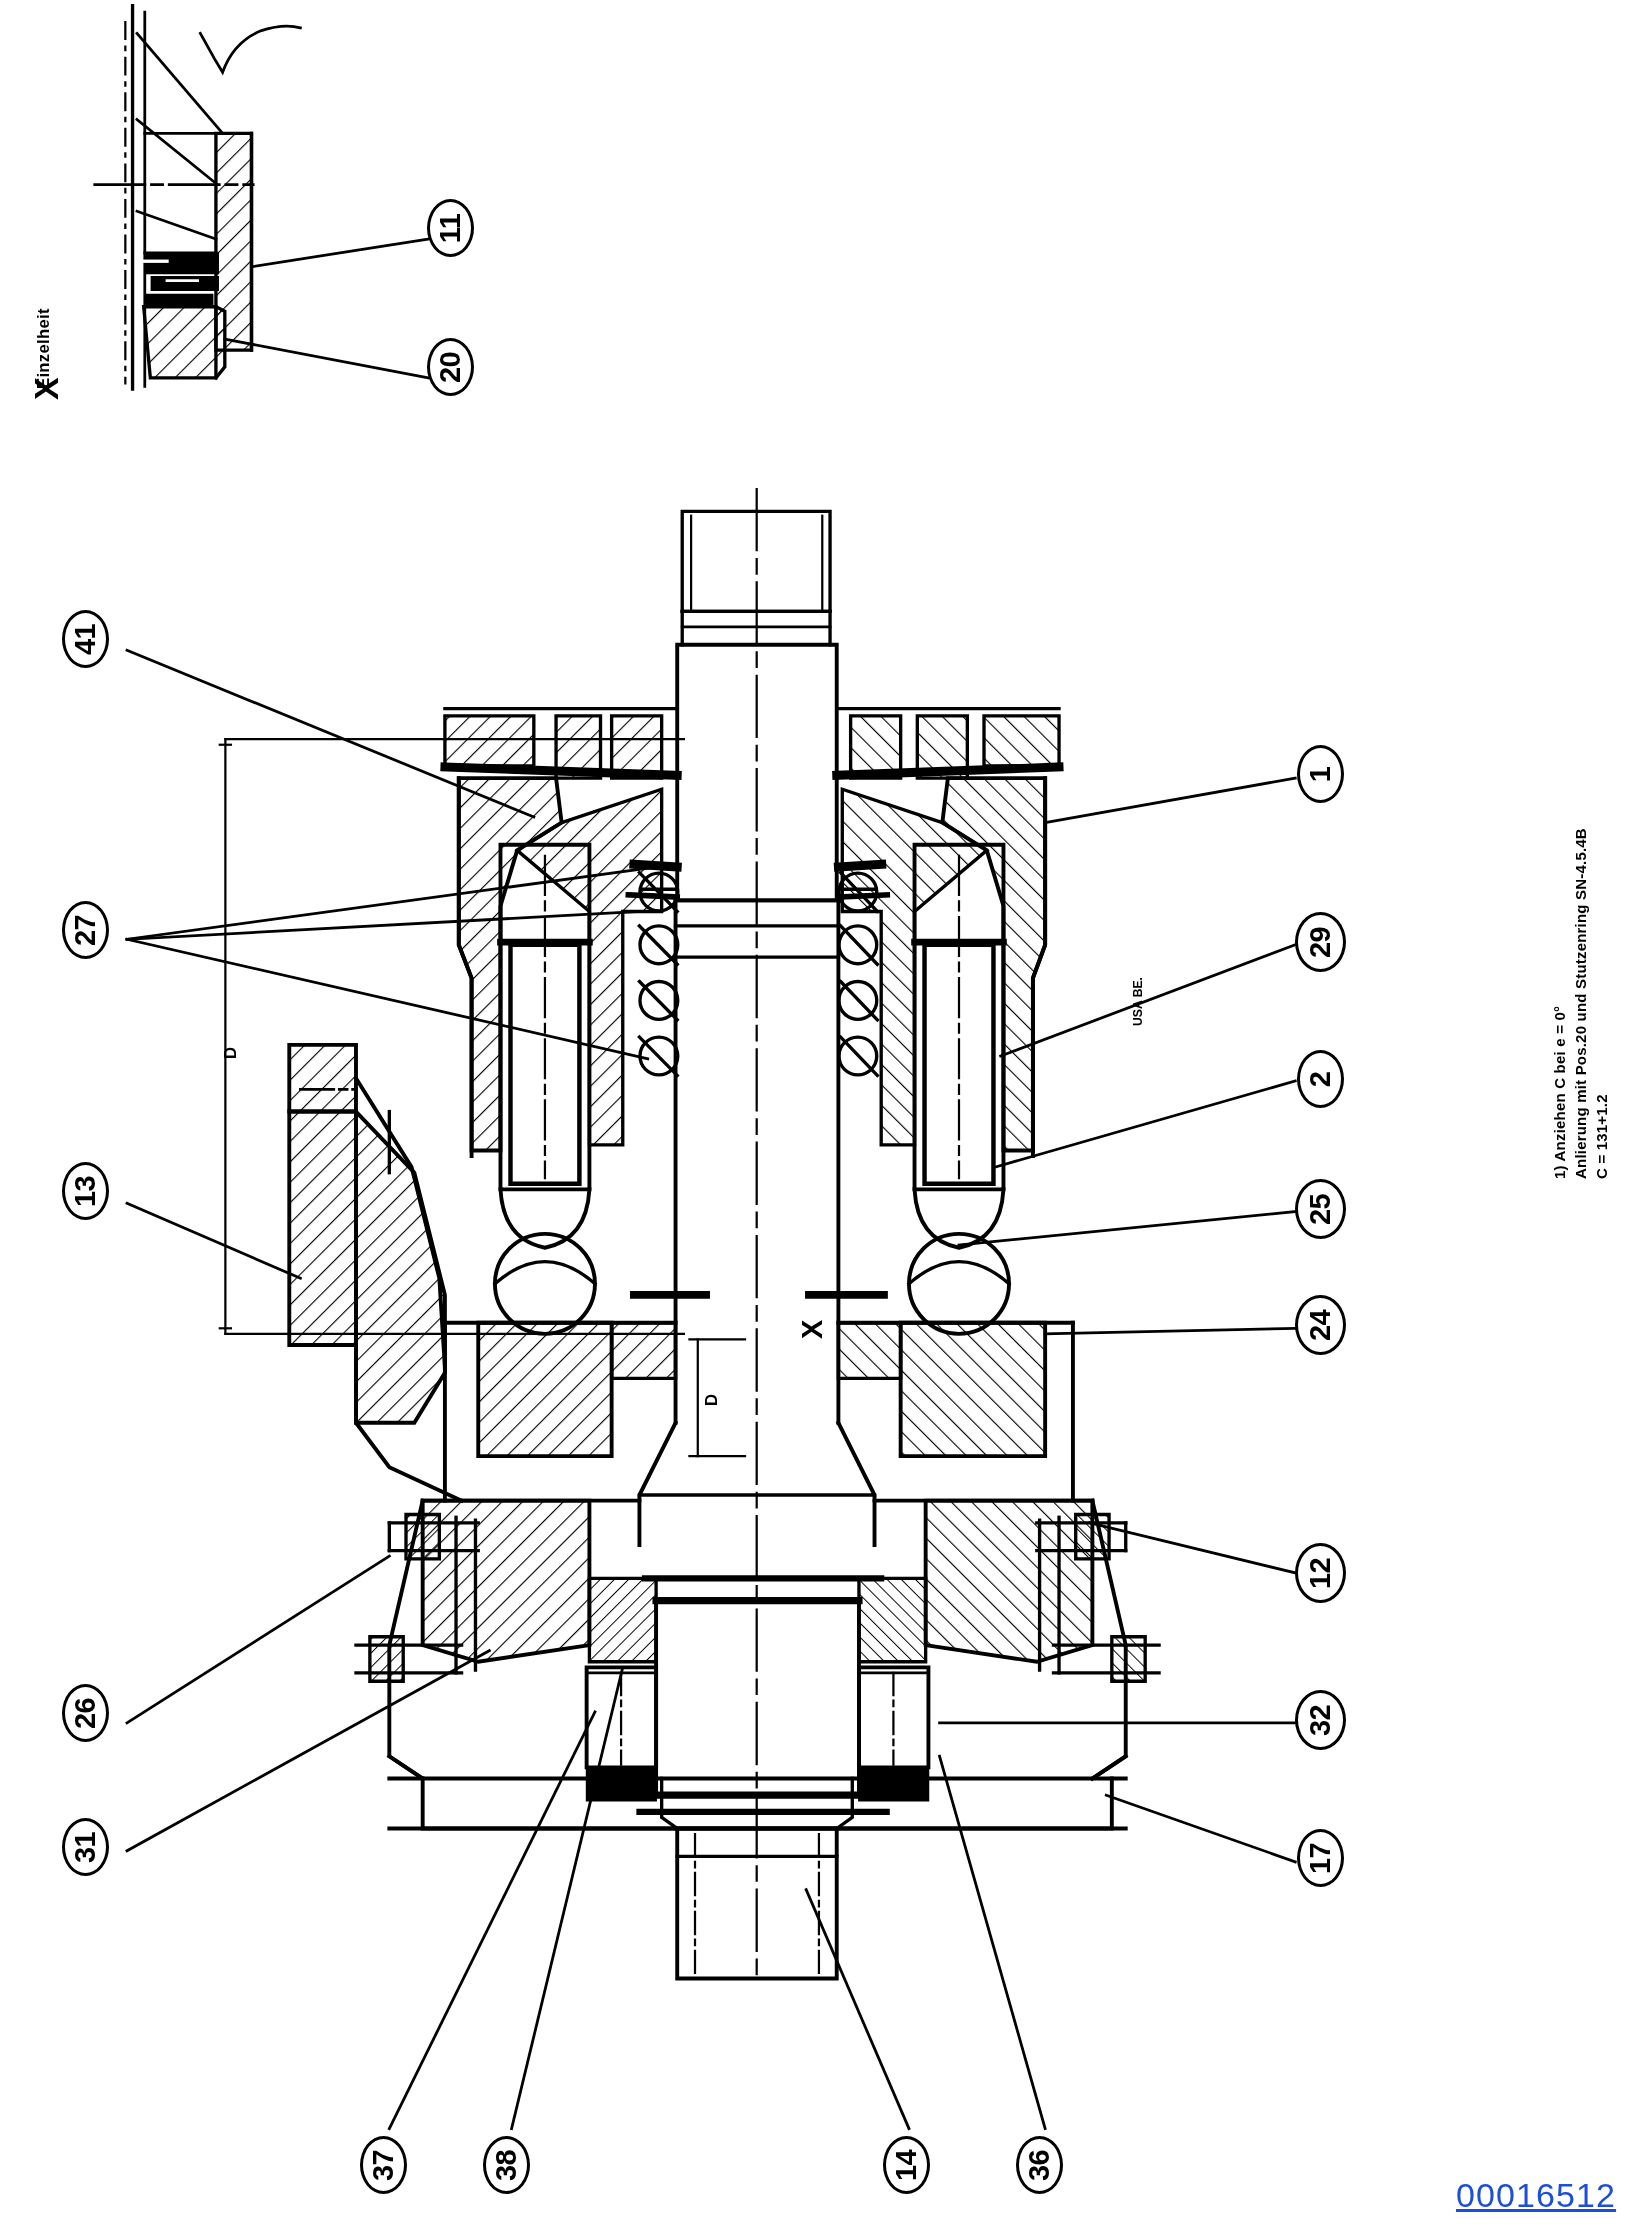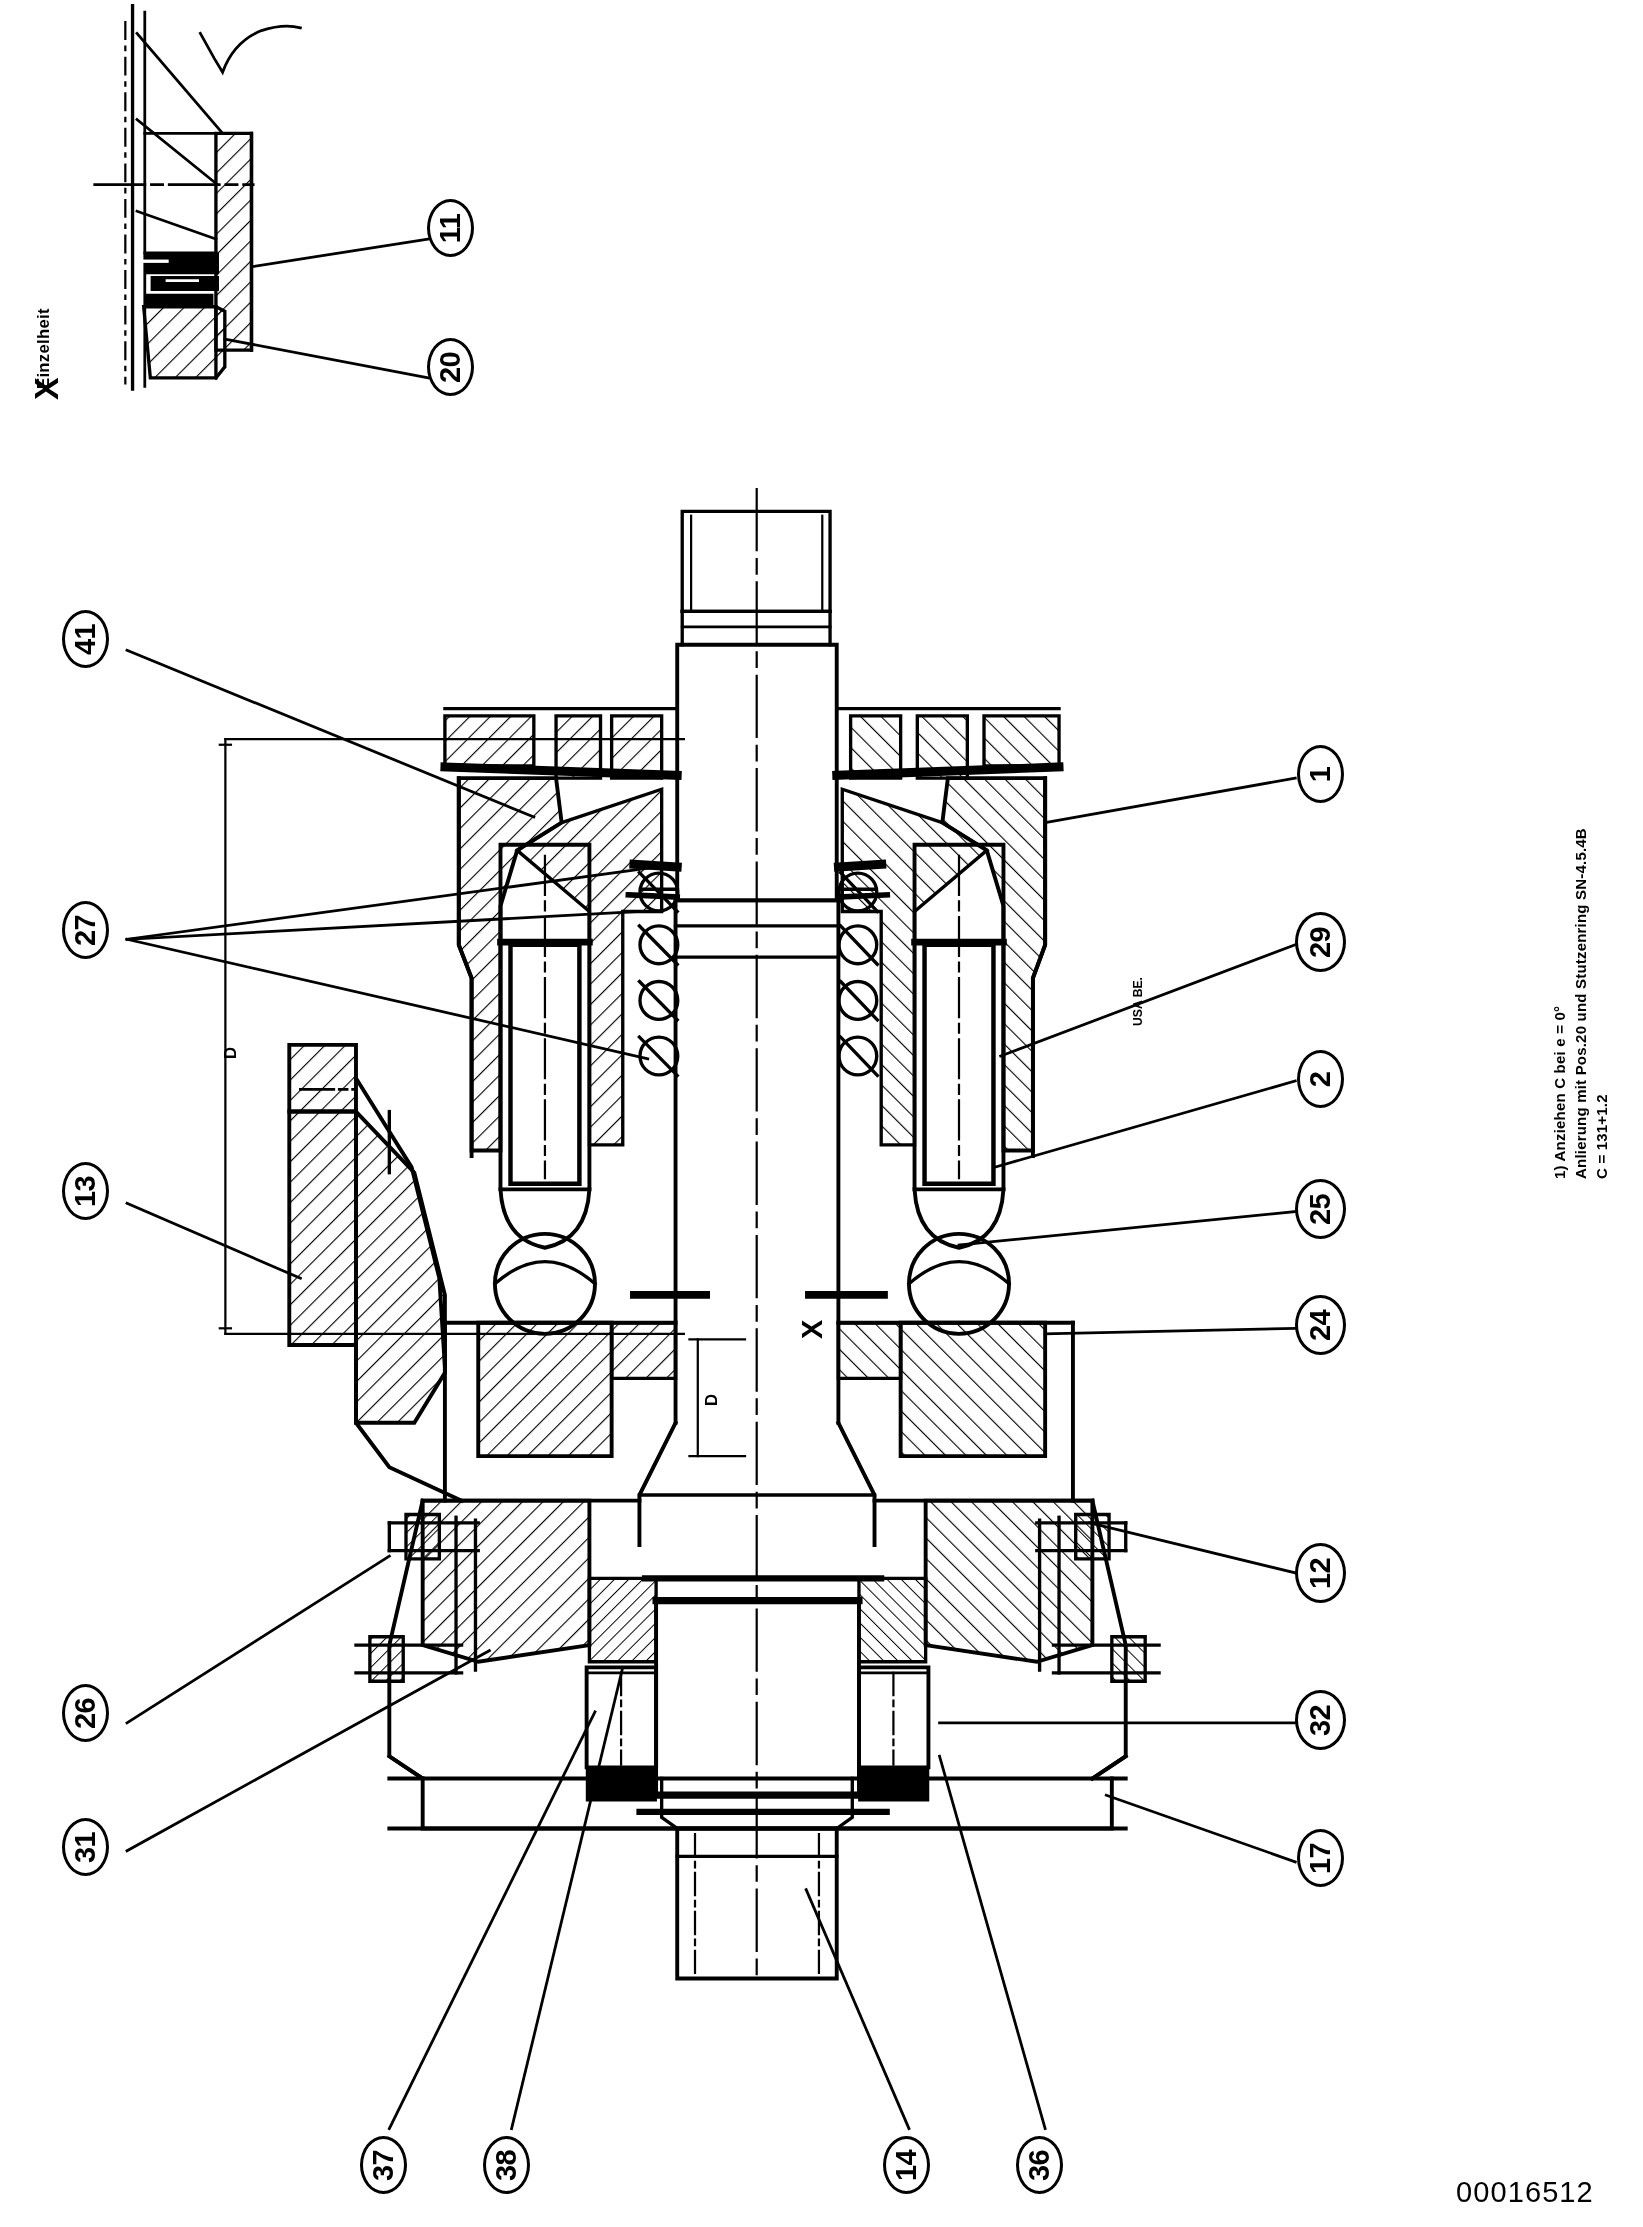--- a/index.html
+++ b/index.html
@@ -44,24 +44,25 @@
   .detail-x-letter{font-size:34px;font-weight:700;}
   .detail-x-word{font-size:16.7px;font-weight:700;letter-spacing:0.3px;}
   .note-line{font-size:15px;font-weight:700;letter-spacing:0.2px;}
   .dim-label{font-size:16.7px;font-weight:700;}
   .small-label{font-size:12.2px;font-weight:700;}
   .view-letter{font-size:29px;font-weight:700;}
 
   
   .drawno{
     position:absolute;
-    font-size:29px;
+    font-size:34px;
     letter-spacing:1.1px;
-    color:#000000;
+    color:#1d4ed8;
     font-family:"Liberation Sans",sans-serif;
+    text-decoration:underline;
   }
 </style>
 </head>
 <body>
 
 <div id="sheet">
 
   <svg class="layer" viewBox="0 0 2957 4007">
     <defs>
       <pattern id="hatchR" width="26" height="26" patternTransform="rotate(45)" patternUnits="userSpaceOnUse">

